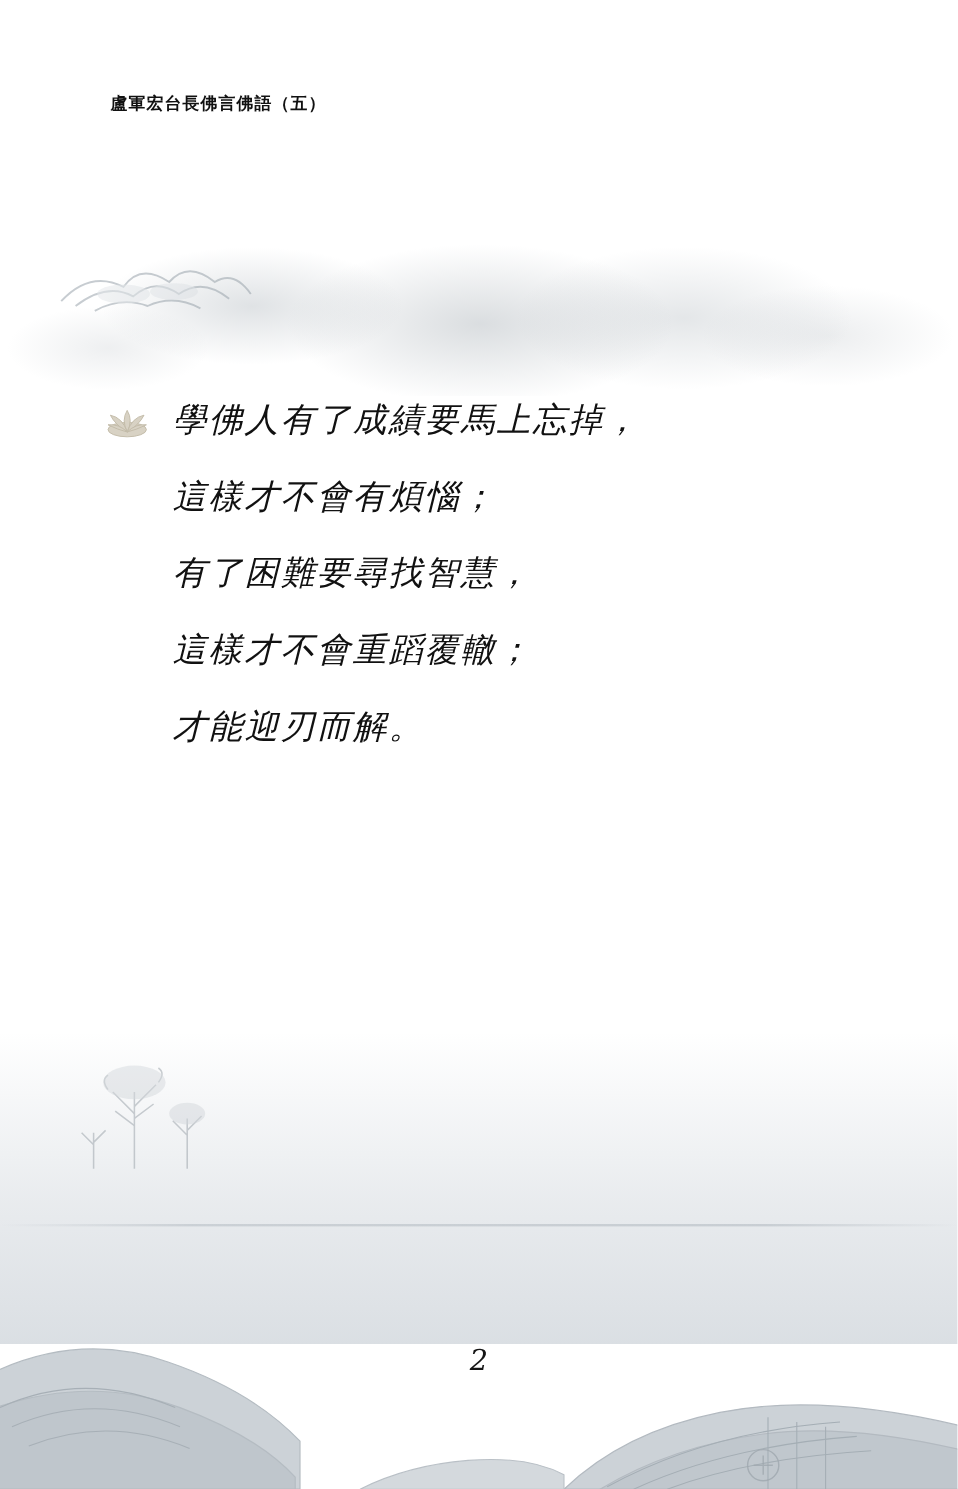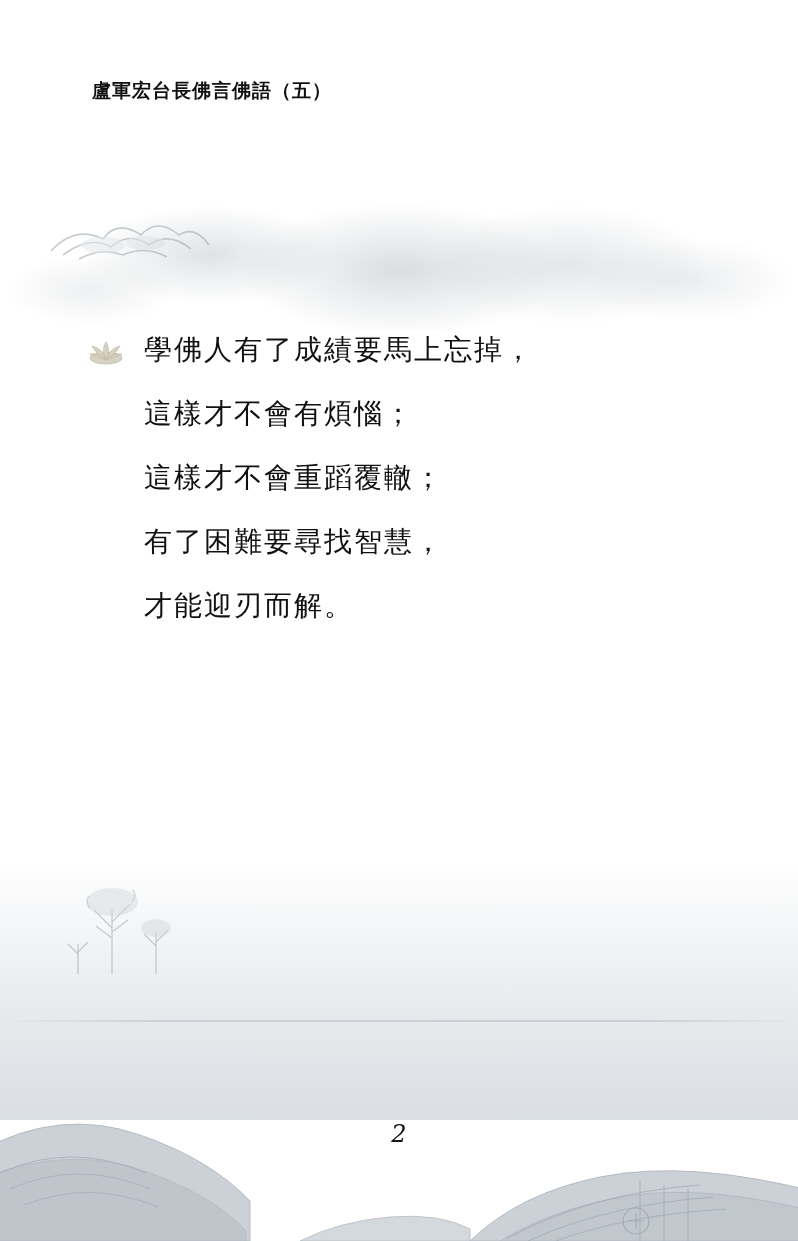--- a/index.html
+++ b/index.html
@@ -89,21 +89,21 @@
   .content {
     position: relative;
     z-index: 2;
   }
 
   .running-head {
     position: absolute;
     left: 92px;
     top: 78px;
     font-family: "DejaVu Serif", "Liberation Serif", serif;
-    font-size: 19px;
+    font-size: 14px;
     font-weight: 700;
     letter-spacing: 1px;
     color: #111111;
     white-space: nowrap;
   }
 
   .verse-block {
     position: absolute;
     left: 86px;
     top: 318px;
@@ -122,20 +122,21 @@
     margin-left: 58px;
   }
 
   .verse-line {
     font-family: "DejaVu Serif", "Liberation Serif", serif;
     font-size: 28px;
     line-height: 64px;
     letter-spacing: 2px;
     color: #111111;
     white-space: nowrap;
+    font-style: italic;
   }
 
   .page-number {
     position: absolute;
     left: 0;
     right: 0;
     top: 1120px;
     text-align: center;
     font-family: "DejaVu Serif", "Liberation Serif", serif;
     font-size: 24px;
@@ -234,20 +235,20 @@
           <path d="M20 24 Q30 18 34 10 Q24 12 20 24"></path>
           <path d="M20 24 Q12 22 4 18 Q13 17 20 24"></path>
           <path d="M20 24 Q28 22 36 18 Q27 17 20 24"></path>
         </g>
       </svg>
     </div>
 
     <div class="verse-lines">
       <div class="verse-line">學佛人有了成績要馬上忘掉，</div>
       <div class="verse-line">這樣才不會有煩惱；</div>
+      <div class="verse-line">有了困難要尋找智慧，</div>
       <div class="verse-line">這樣才不會重蹈覆轍；</div>
-      <div class="verse-line">有了困難要尋找智慧，</div>
       <div class="verse-line">才能迎刃而解。</div>
     </div>
   </div>
 
   <div class="page-number">2</div>
 </div>
 
 </body></html>

